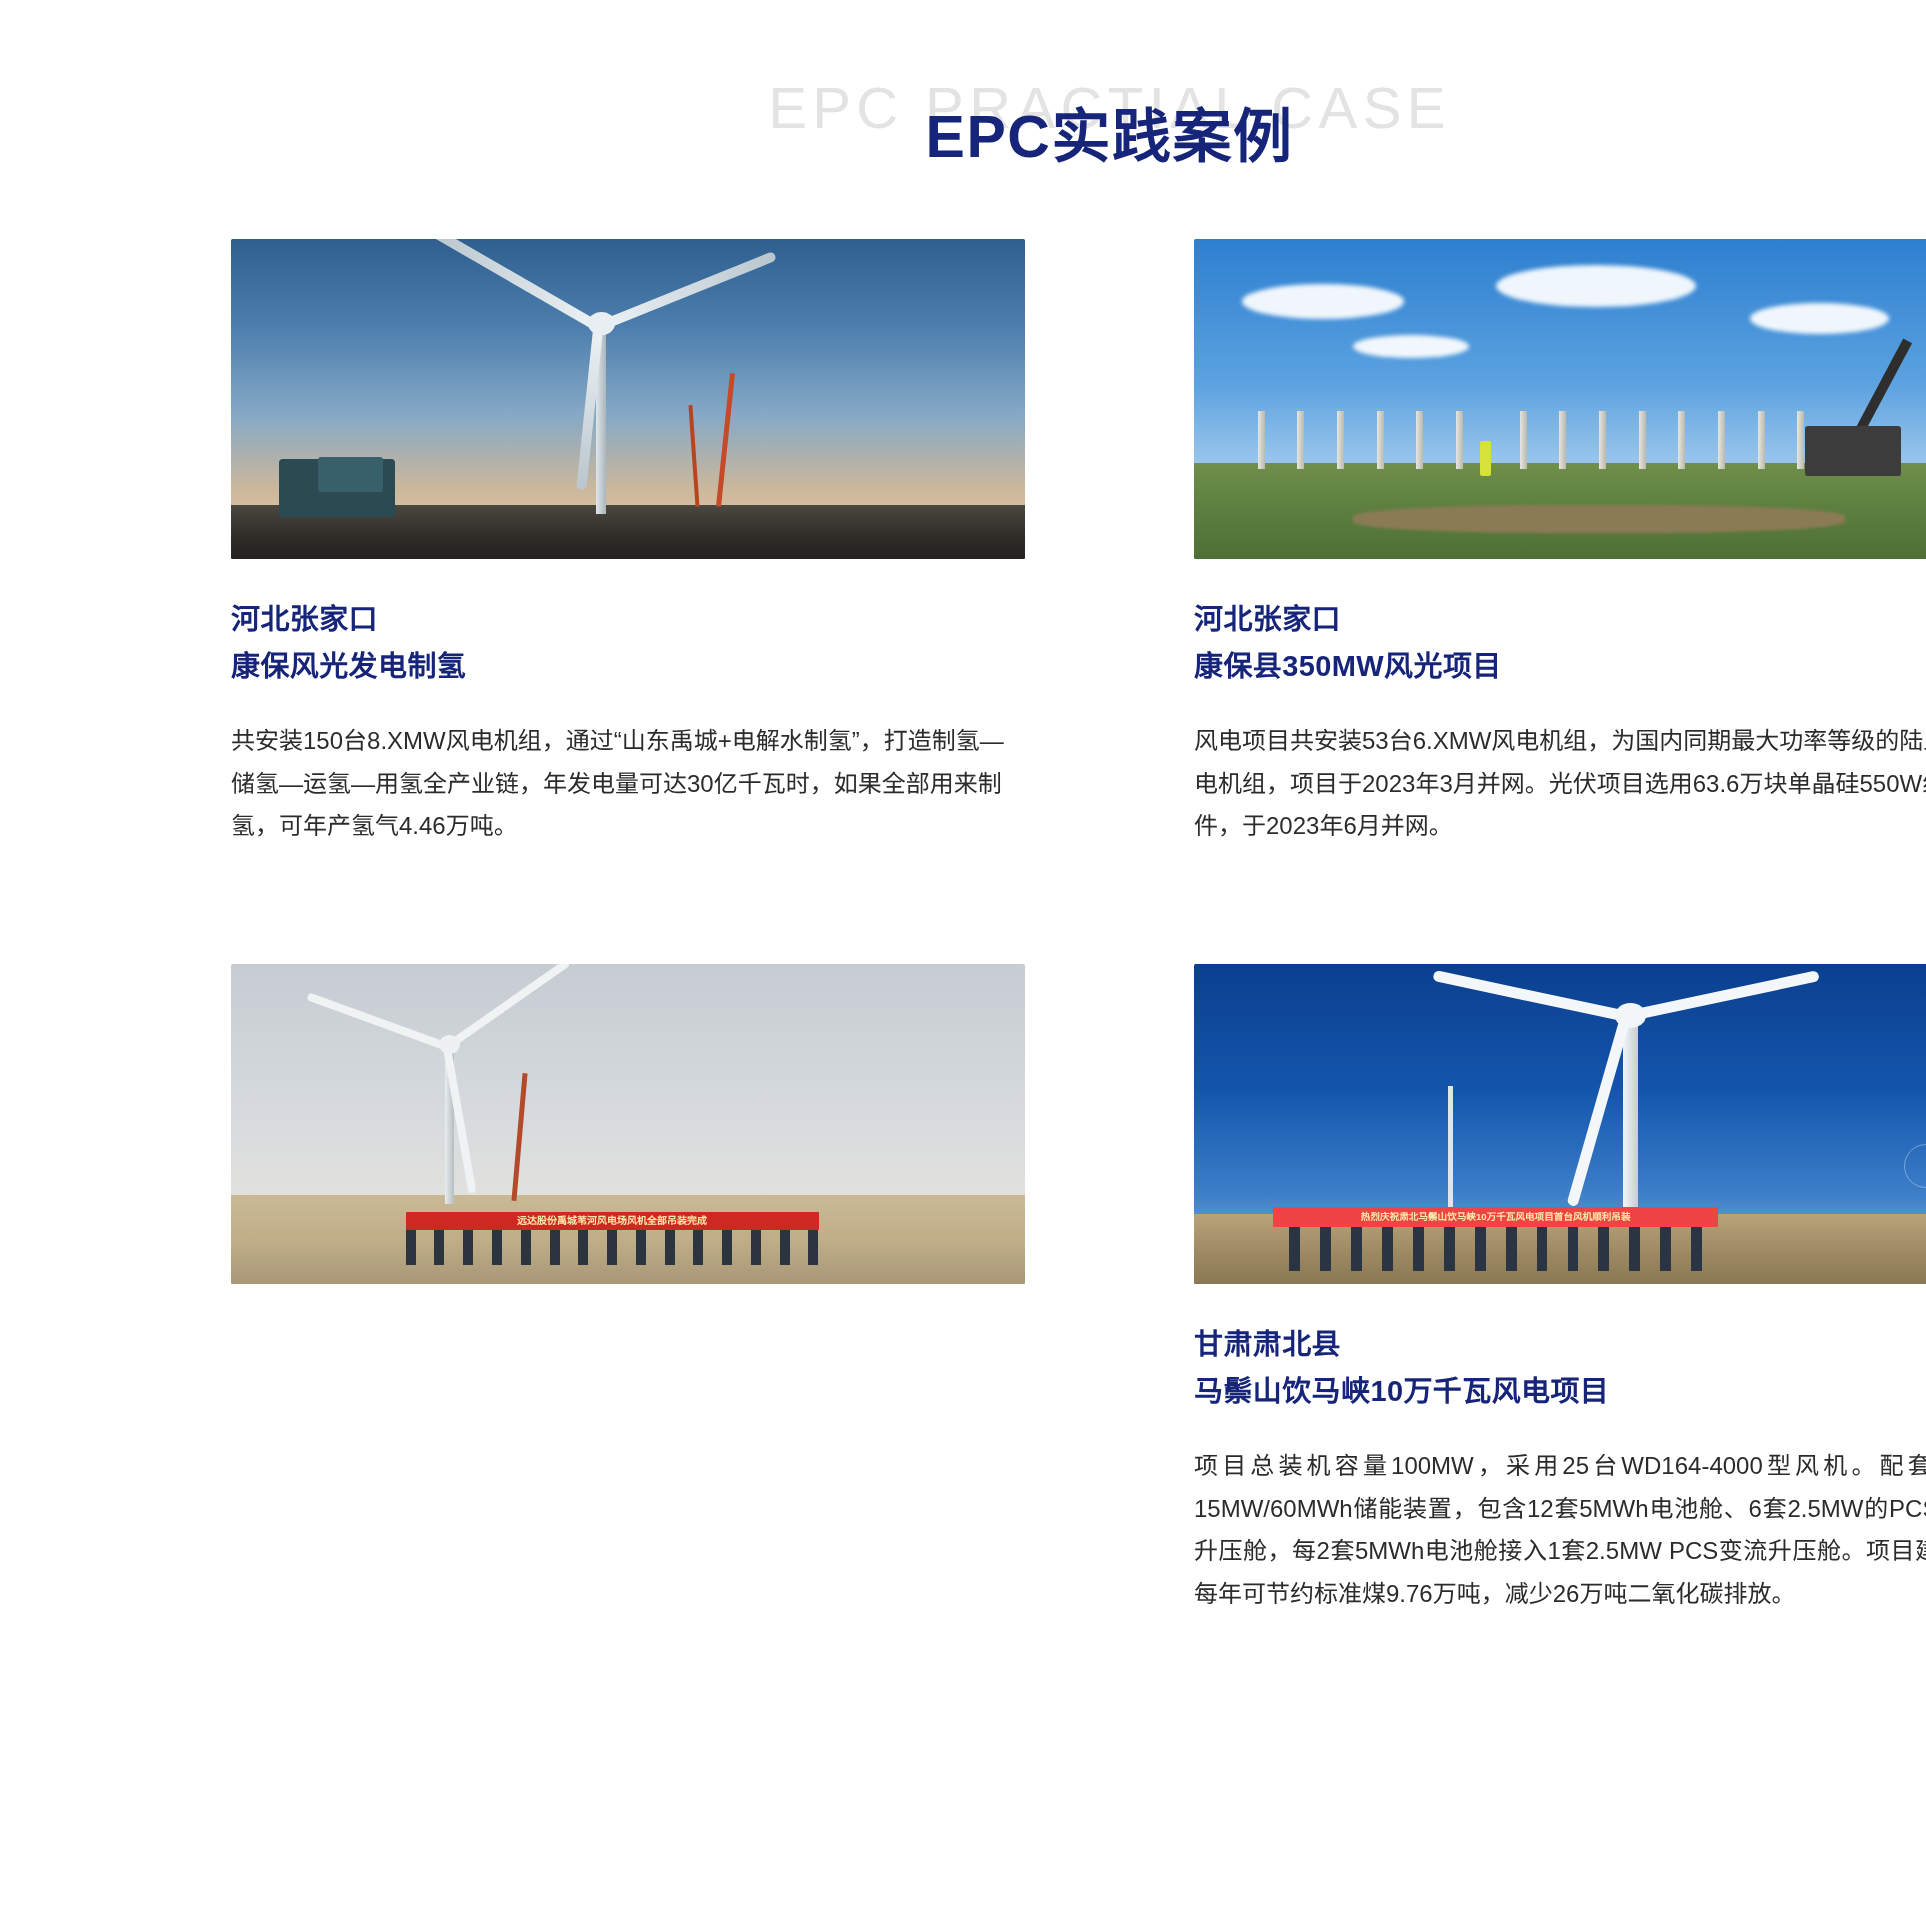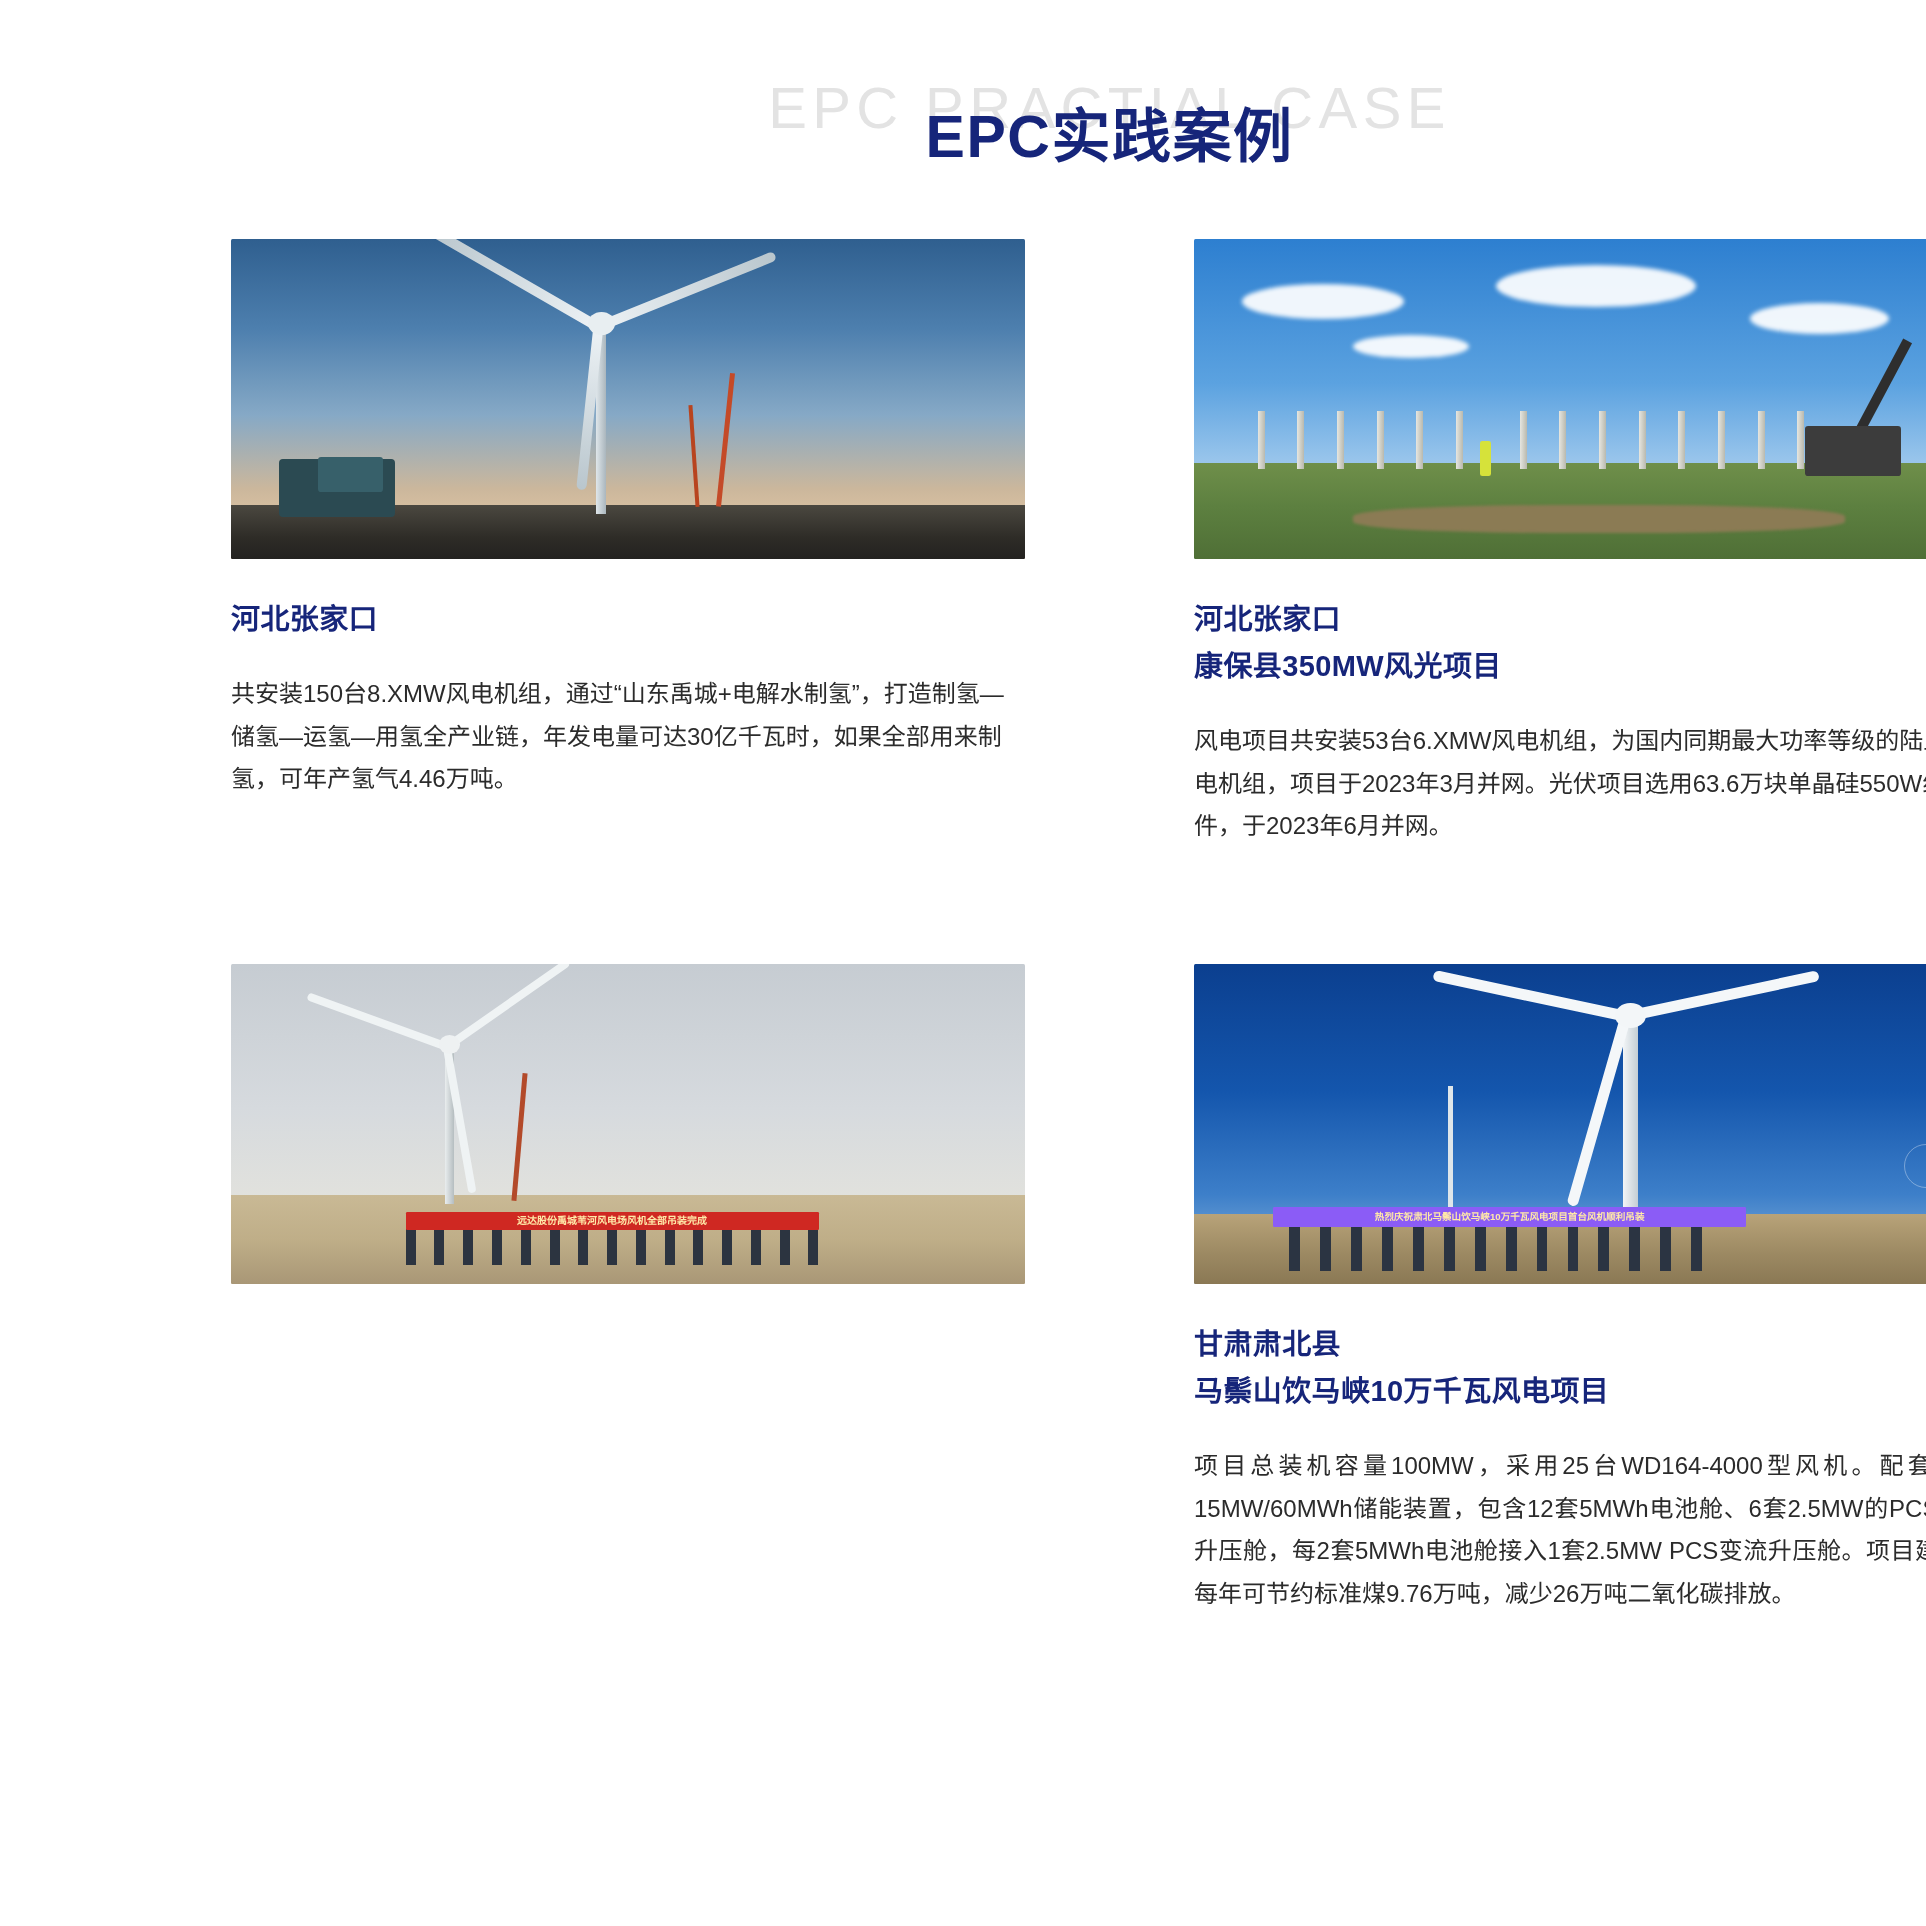--- a/index.html
+++ b/index.html
@@ -357,23 +357,22 @@
     width: 5.4px;
     height: 40%;
     background: #dfe6ea;
   }
   .p4 .banner {
     position: absolute;
     left: 10%;
     bottom: 18%;
     width: 56%;
     height: 20px;
-    background: #8b5cf6;
+    background: #ef4444;
     border-radius: 1.2px;
-    padding-left: 28px;
   }
   .p4 .banner .bannertext {
     position: absolute;
     inset: 0;
     color: #ffe9a8;
     font-size: 9.6px;
     line-height: 20px;
     text-align: center;
     white-space: nowrap;
     overflow: hidden;
@@ -460,20 +459,21 @@
       <div class="tower"></div>
       <div class="crane"></div>
       <div class="crane2"></div>
       <div class="blade b1"></div>
       <div class="blade b2"></div>
       <div class="blade b3"></div>
       <div class="hub"></div>
     </div>
     <div class="titles">
       <div class="title-line">河北张家口</div>
+      <div class="title-line">康保风光发电制氢</div>
     </div>
     <div class="body-copy">共安装150台8.XMW风电机组，通过“山东禹城+电解水制氢”，打造制氢—储氢—运氢—用氢全产业链，年发电量可达30亿千瓦时，如果全部用来制氢，可年产氢气4.46万吨。</div>
   </div>
 
   <div class="case">
     <div class="photo p2">
       <div class="sky"></div>
       <div class="cloud" style="left:6%;top:14%;width:162px;height:35px;"></div>
       <div class="cloud" style="left:38%;top:8%;width:200px;height:42px;"></div>
       <div class="cloud" style="left:70%;top:20%;width:139px;height:31px;"></div>

